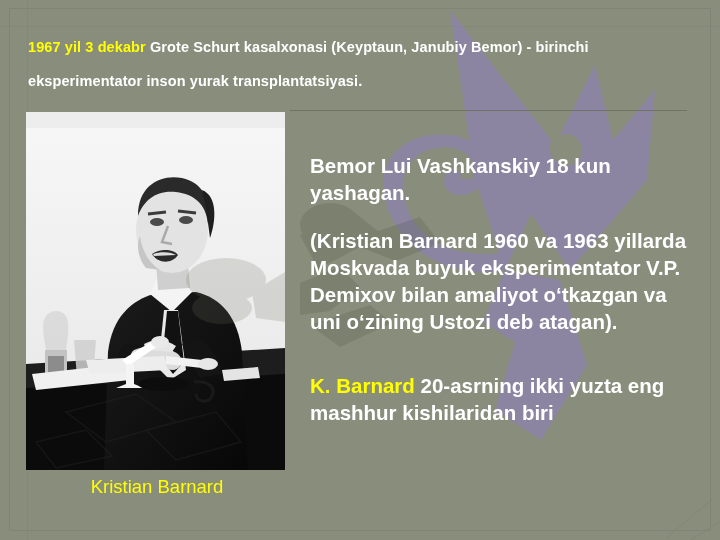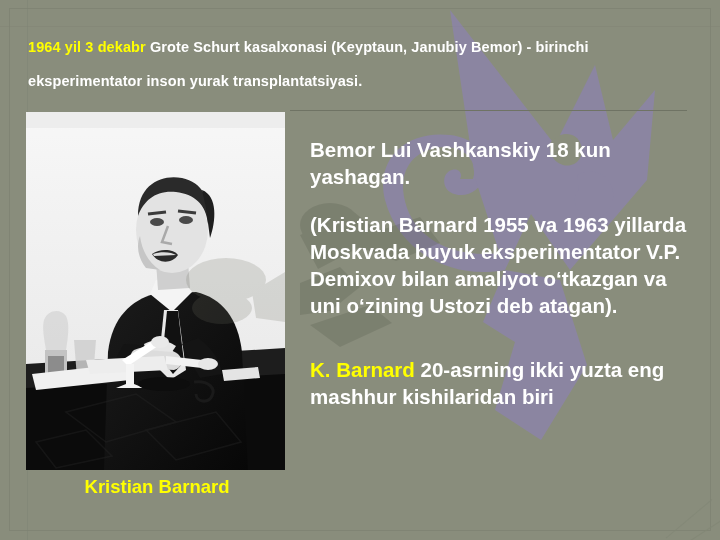--- a/index.html
+++ b/index.html
@@ -134,29 +134,29 @@
   }
   .photo-frame svg { display: block; width: 100%; height: 100%; }
 
   .photo-caption {
     position: absolute;
     left: 26px;
     top: 476px;
     width: 262px;
     text-align: center;
     font-size: 18.5px;
-    font-weight: bold;
+    font-weight: normal;
     color: #ffff00;
   }
 
   
   .body-text {
     position: absolute;
     left: 310px;
-    top: 136px;
+    top: 152px;
     width: 378px;
     color: #ffffff;
     font-size: 20.5px;
     font-weight: bold;
     line-height: 1.33;
   }
   .body-text p {
     margin: 0 0 20px 0;
   }
   .body-text p:last-child { margin-bottom: 0; margin-top: 36px; }
@@ -194,21 +194,21 @@
       <g fill="#4e5345">
         <path d="M0 40 L55 18 L78 36 L120 22 L140 48 L96 66 L60 52 L18 74 Z"></path>
         <path d="M0 88 L40 72 L60 92 L30 116 L0 120 Z"></path>
         <ellipse cx="30" cy="30" rx="30" ry="22"></ellipse>
         <path d="M10 130 L70 110 L92 128 L40 152 Z"></path>
       </g>
     </svg>
   </div>
 
   <div class="header">
-    <span class="date-accent">1964 yil 3 dekabr</span><span>  Grote Schurt kasalxonasi (Keyptaun, Janubiy Bemor) - birinchi</span><br>
+    <span class="date-accent">1967 yil 3 dekabr</span><span>  Grote Schurt kasalxonasi (Keyptaun, Janubiy Bemor) - birinchi</span><br>
     <span>eksperimentator inson yurak transplantatsiyasi.</span>
   </div>
 
   <div class="divider"></div>
 
   <div class="photo-frame">
     <svg viewBox="0 0 259 358" xmlns="http://www.w3.org/2000/svg">
       <defs>
         <linearGradient id="bgGrad" x1="0" y1="0" x2="0" y2="1">
           <stop offset="0%" stop-color="#f7f7f7"></stop>
@@ -292,17 +292,17 @@
         <path d="M120 318 L190 300 L215 330 L150 348 Z"></path>
         <path d="M10 330 L60 318 L86 344 L30 356 Z"></path>
       </g>
     </svg>
   </div>
 
   <div class="photo-caption">Kristian Barnard</div>
 
   <div class="body-text">
     <p>Bemor Lui Vashkanskiy 18 kun yashagan.</p>
-    <p>(Kristian Barnard 1955 va 1963 yillarda Moskvada buyuk eksperimentator V.P. Demixov bilan amaliyot o‘tkazgan va uni o‘zining Ustozi deb atagan).</p>
+    <p>(Kristian Barnard 1960 va 1963 yillarda Moskvada buyuk eksperimentator V.P. Demixov bilan amaliyot o‘tkazgan va uni o‘zining Ustozi deb atagan).</p>
     <p><span class="name-accent">K. Barnard</span><span> 20-asrning ikki yuzta eng mashhur kishilaridan biri</span></p>
   </div>
 
 </div>
 
 </body></html>

